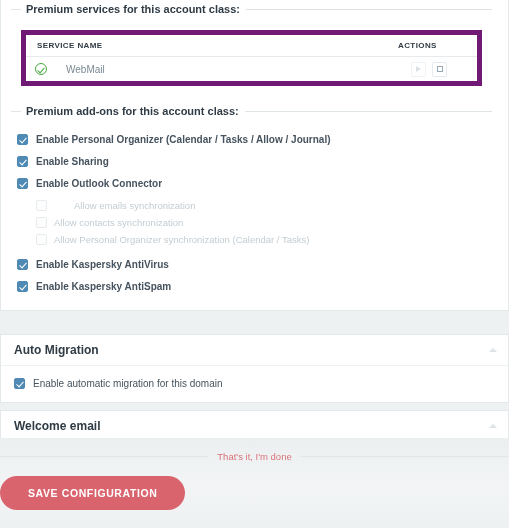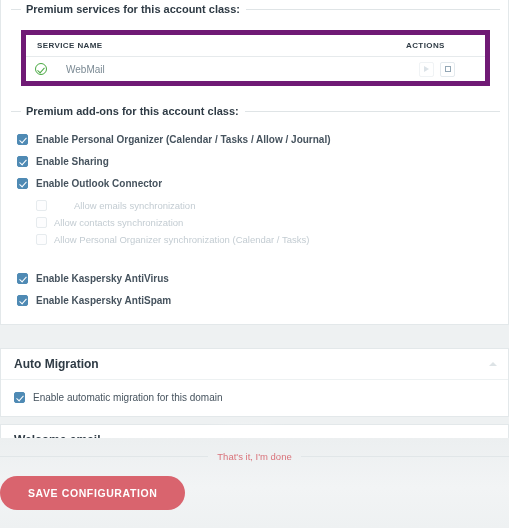--- a/index.html
+++ b/index.html
@@ -21,21 +21,21 @@
     background: #ffffff;
     border: 1px solid #e3e8ea;
     border-top: none;
     margin-top: 23px;
   }
   .panel + .panel { margin-top: 7px; }
   .panel-sep { border-top: 1px solid #e3e8ea; }
 
   
   #panel-services {
-    padding: 0 8px 10px 10px;
+    padding: 0 16px 10px 10px;
     border: 1px solid #e3e8ea;
     border-top: none;
     background: #fff;
   }
 
   
   .legend-row {
     display: flex;
     align-items: center;
     padding-top: 3px;
@@ -361,21 +361,21 @@
     <div class="cb-row sub">
       <span class="cb disabled"></span>
       <span class="cb-label">Allow contacts synchronization</span>
     </div>
 
     <div class="cb-row sub">
       <span class="cb disabled"></span>
       <span class="cb-label">Allow Personal Organizer synchronization (Calendar / Tasks)</span>
     </div>
 
-    <div class="cb-row" style="margin-top:23px">
+    <div class="cb-row" style="margin-top:9px">
       <span class="cb checked"></span>
       <span class="cb-label bold">Enable Kaspersky AntiVirus</span>
     </div>
 
     <div class="cb-row">
       <span class="cb checked"></span>
       <span class="cb-label bold">Enable Kaspersky AntiSpam</span>
     </div>
 
   </div>

